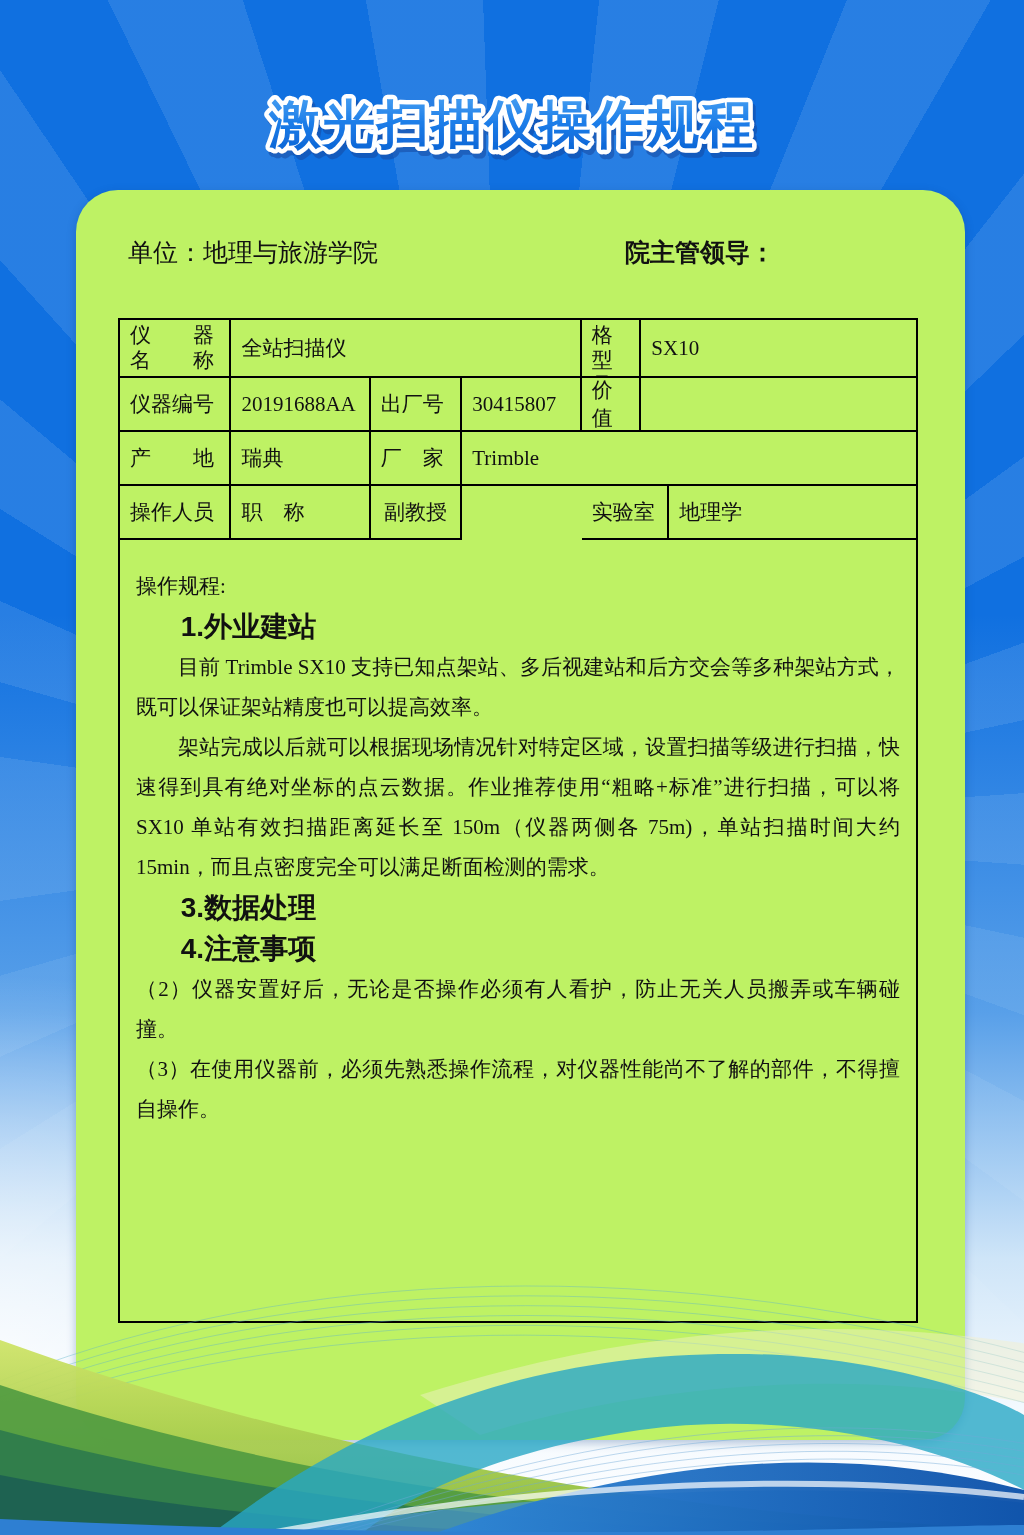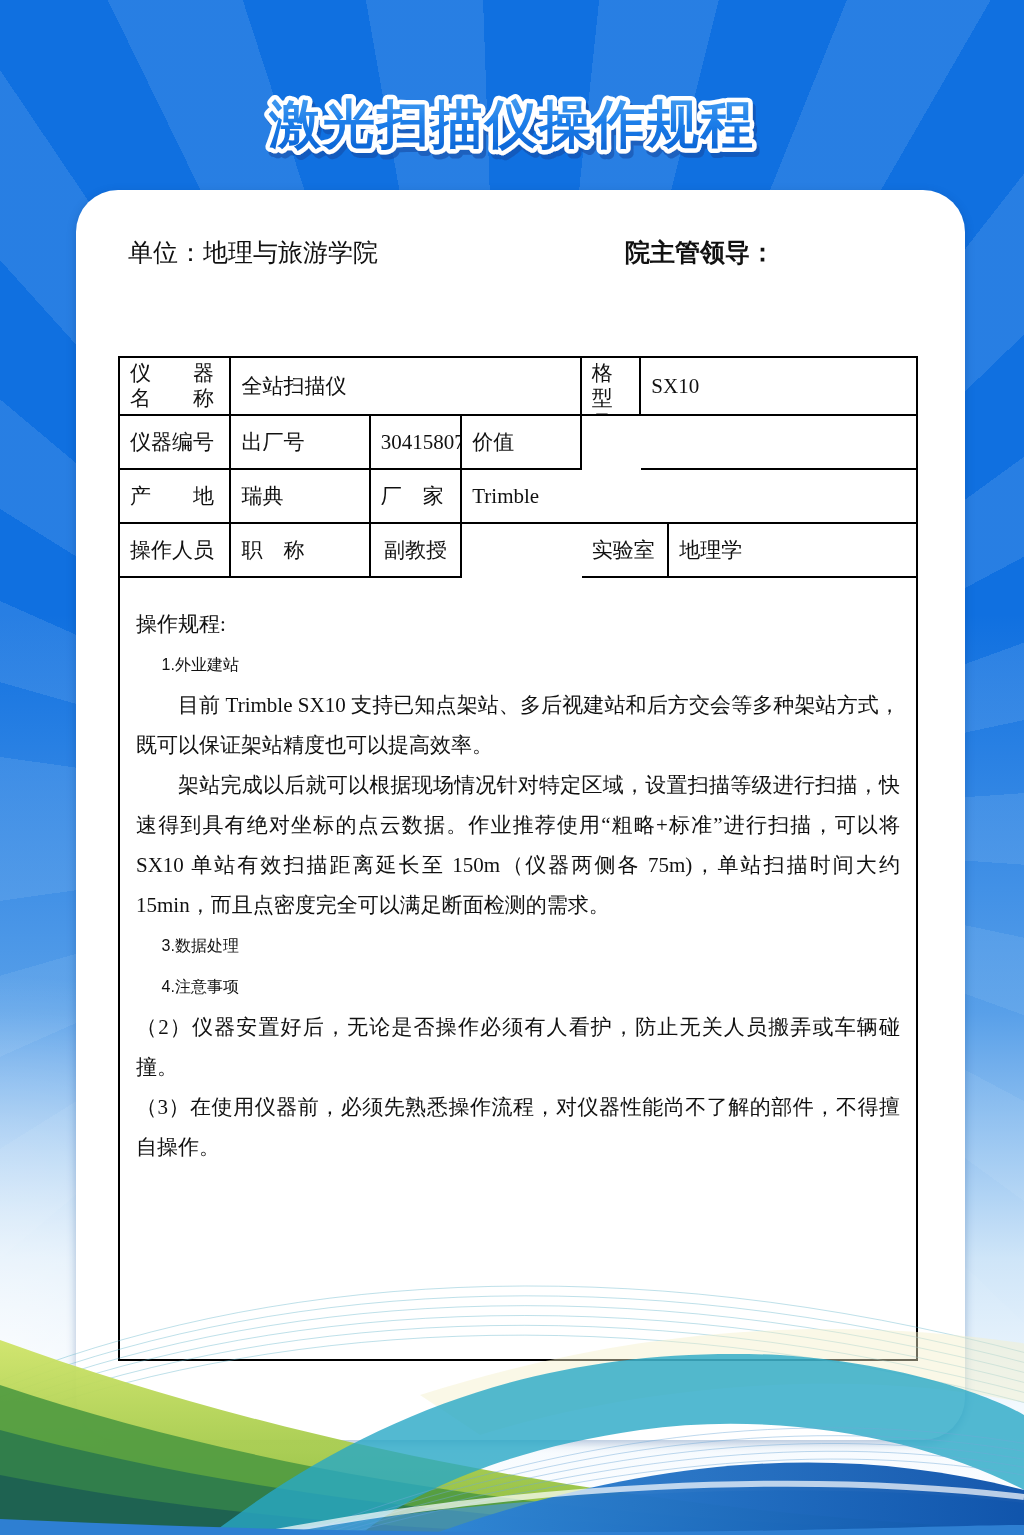--- a/index.html
+++ b/index.html
@@ -33,21 +33,21 @@
   .title-svg{position:absolute;left:0;top:66px;width:1024px;height:120px;}
   .title-svg text{
     font-family:"Liberation Sans","DejaVu Sans",sans-serif;
     font-weight:bold;
     letter-spacing:2px;
   }
   .card{
     position:absolute;
     left:76px;top:190px;
     width:889px;height:1250px;
-    background:#ffffff;
+    background:#bef264;
     border-radius:42px;
     box-shadow:0 3px 10px rgba(10,60,130,0.30);
   }
   .card-header{position:relative;height:0;}
   .hdr{
     position:absolute;top:46px;
     font-size:25px;color:#111;
     white-space:nowrap;
   }
   .hdr-unit{left:52px;}
@@ -55,21 +55,20 @@
   .info-table{
     position:absolute;left:42px;top:128px;
     width:800px;height:1005px;
     display:grid;
     grid-template-columns:14% 17.5% 11.5% 15% 7.5% 3.5% 31%;
     grid-template-rows:58px 54px 54px 54px 1fr;
     border:2px solid #000;
     box-sizing:border-box;
     color:#111;
     font-size:21px;
-    margin-top:38px;
   }
   .cell{
     border-right:2px solid #000;
     border-bottom:2px solid #000;
     display:flex;align-items:center;
     padding:0 10px;
     box-sizing:border-box;
     overflow:hidden;
   }
   .cell.lastcol{border-right:none;}
@@ -82,22 +81,22 @@
   .sp5-7{grid-column:5/7;}
   .sp7-8{grid-column:7/8;text-align:center;}
   .content-cell{
     grid-column:1/8;grid-row:5;
     border-right:none;border-bottom:none;
     display:block;
     padding:24px 16px 0 16px;
     line-height:40px;
   }
   .proc-heading{margin:2px 0 0 0;}
-  .sec-title{margin:1px 0 0 0;font-weight:normal;text-indent:1.6em;
-    font-family:"Liberation Sans","DejaVu Sans",sans-serif;font-size:16px;}
+  .sec-title{margin:1px 0 0 0;font-weight:bold;text-indent:1.6em;
+    font-family:"Liberation Sans","DejaVu Sans",sans-serif;font-size:28px;}
   .para{margin:0;text-indent:2em;text-align:justify;}
   .note-item{margin:0;text-align:justify;}
   .waves{position:absolute;left:0;bottom:0;width:1024px;height:300px;pointer-events:none;}
 </style>
 </head>
 <body>
 
 <div class="poster">
   <div class="bg-rays"></div>
   <div class="bg-fade"></div>
@@ -125,20 +124,21 @@
     <div class="info-table">
 
       <div class="cell label two-line">仪　　器
 名　　称</div>
       <div class="cell sp2-5">全站扫描仪</div>
       <div class="cell label two-line">规格
 型号</div>
       <div class="cell sp6-8 lastcol">SX10</div>
 
       <div class="cell">仪器编号</div>
+      <div class="cell">20191688AA</div>
       <div class="cell">出厂号</div>
       <div class="cell">30415807</div>
       <div class="cell">价值</div>
       <div class="cell sp6-8 lastcol"></div>
 
       <div class="cell label">产　　地</div>
       <div class="cell">瑞典</div>
       <div class="cell label">厂　家</div>
       <div class="cell sp4-8 lastcol">Trimble</div>
 

